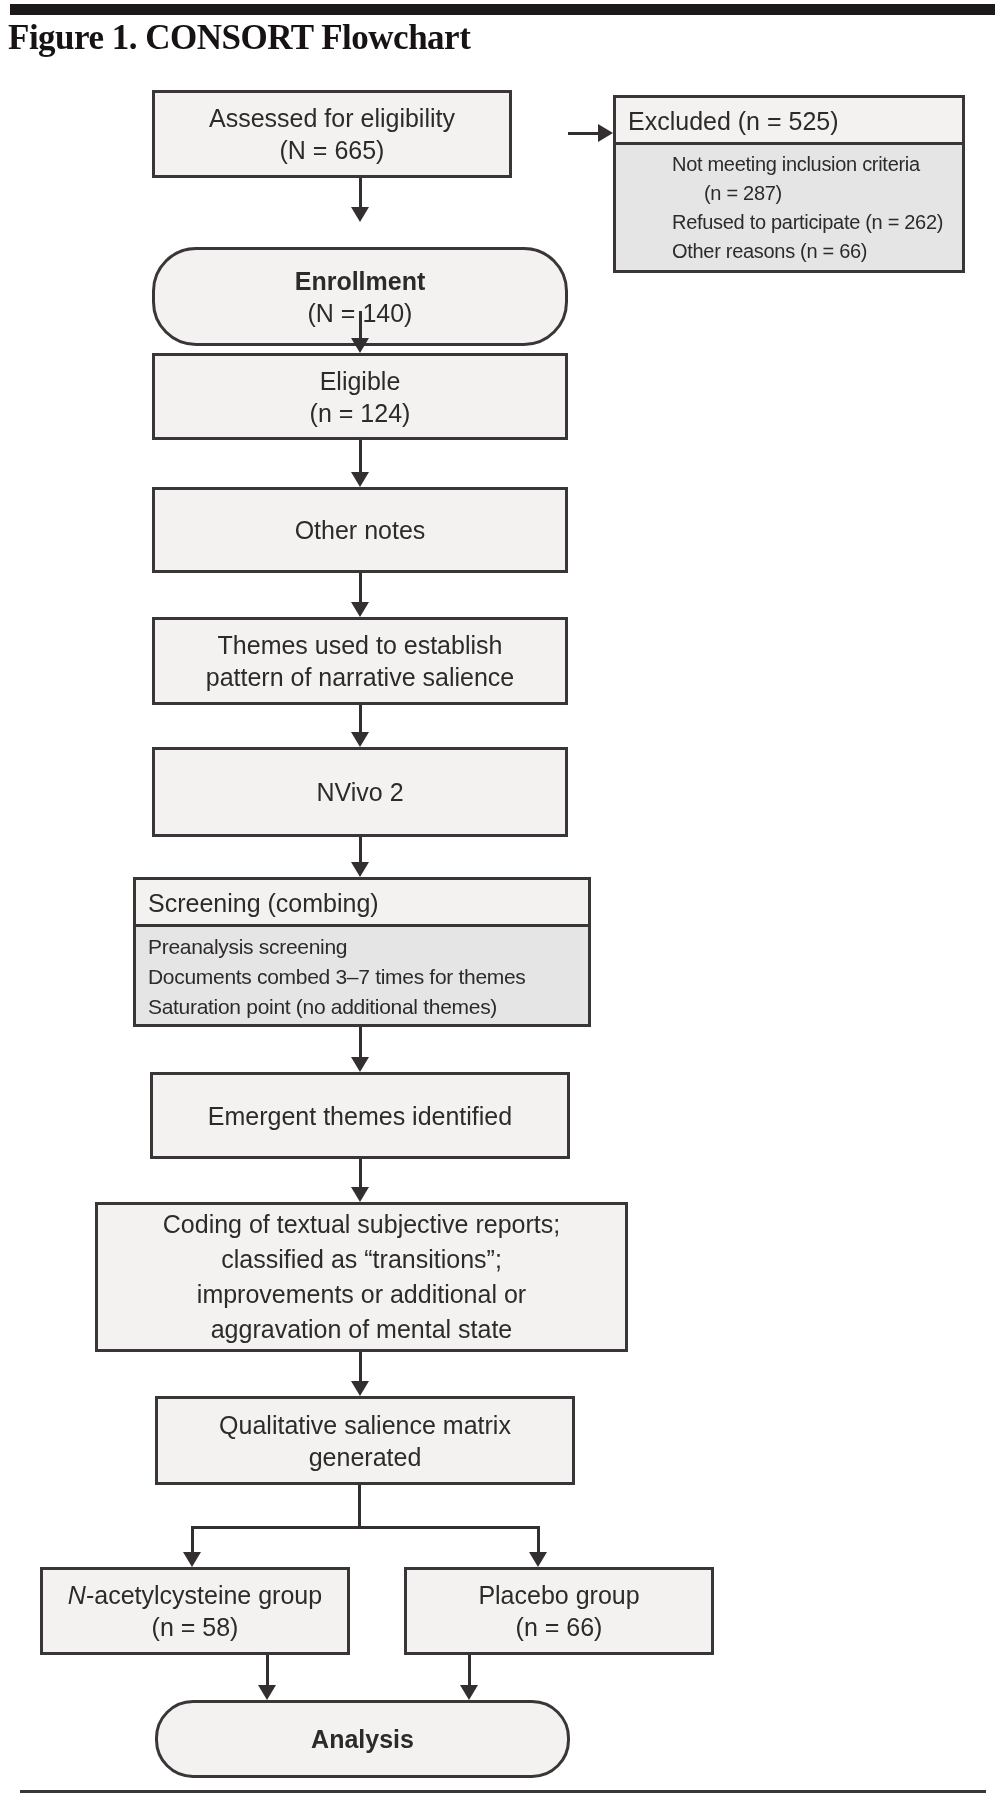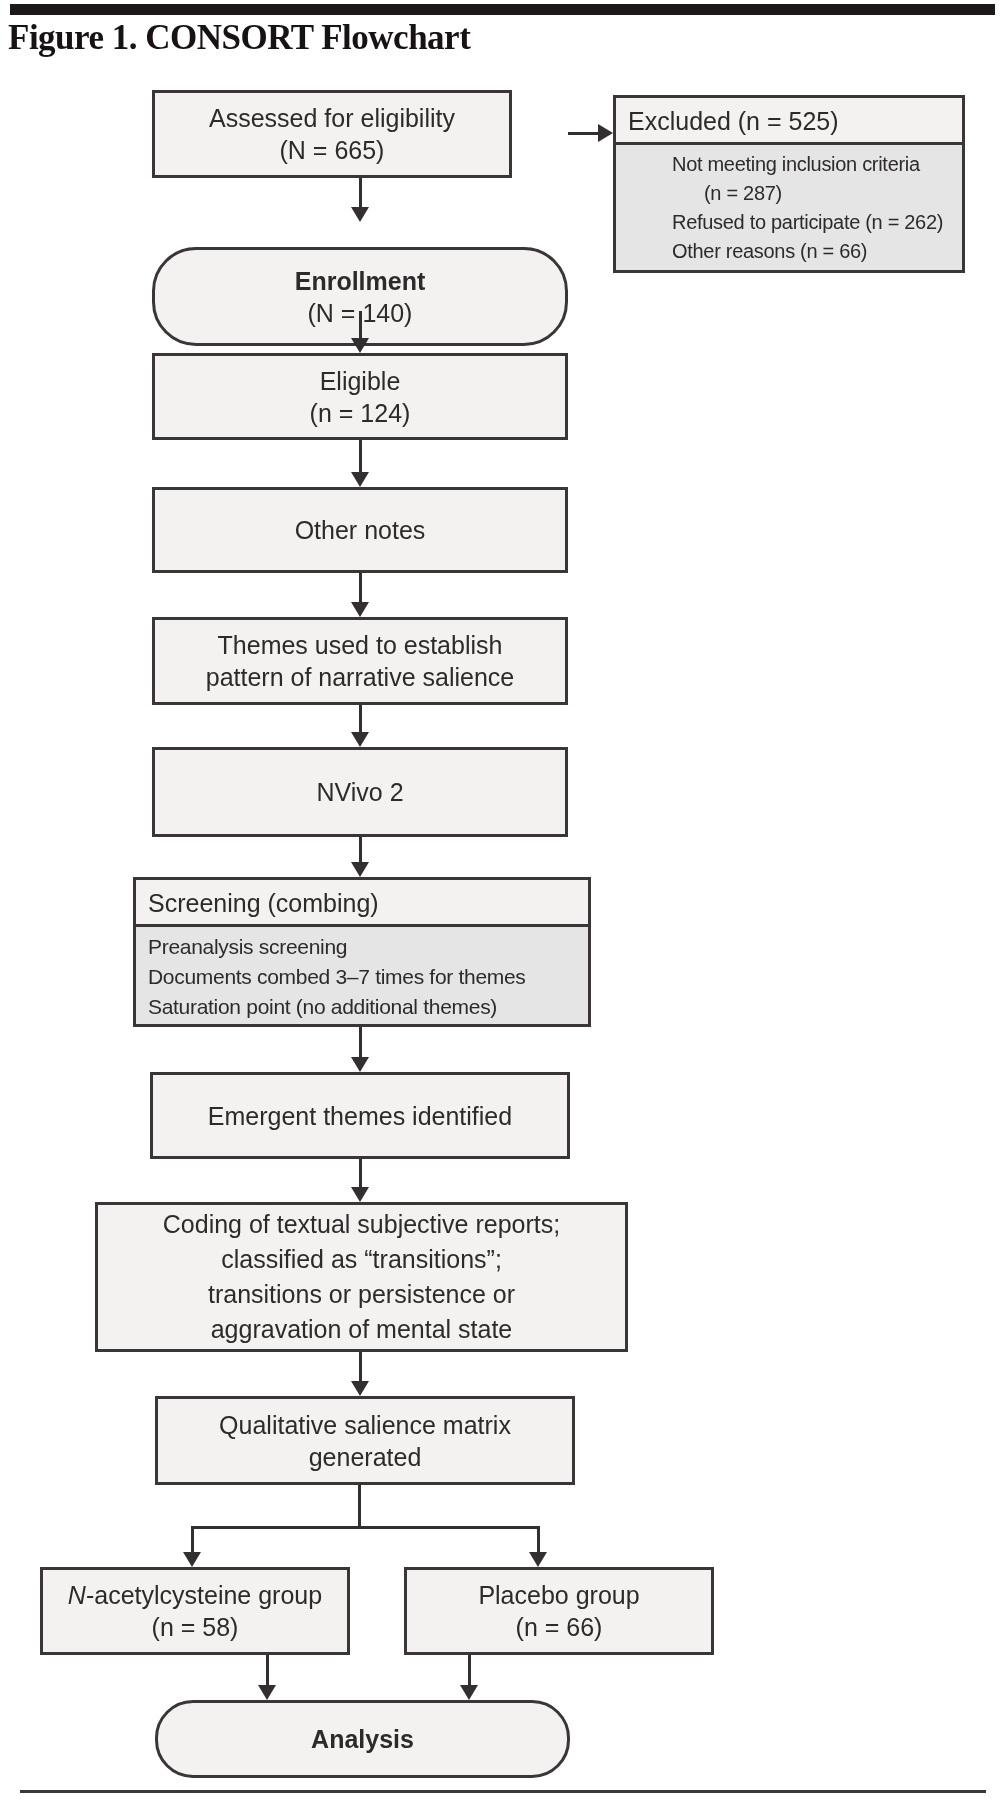--- a/index.html
+++ b/index.html
@@ -194,21 +194,21 @@
   </div>
 
   <div class="va" style="left:351px; top:1159px; height:43px;">
     <div class="shaft"></div>
     <div class="tri"></div>
   </div>
 
   <div class="box" style="left:95px; top:1202px; width:533px; height:150px; line-height:35px;">
     <div>Coding of textual subjective reports;</div>
     <div>classified as “transitions”;</div>
-    <div>transitions or persistence or</div>
+    <div>improvements or additional or</div>
     <div>aggravation of mental state</div>
   </div>
 
   <div class="va" style="left:351px; top:1352px; height:44px;">
     <div class="shaft"></div>
     <div class="tri"></div>
   </div>
 
   <div class="box" style="left:155px; top:1396px; width:420px; height:89px;">
     <div>Qualitative salience matrix</div>

